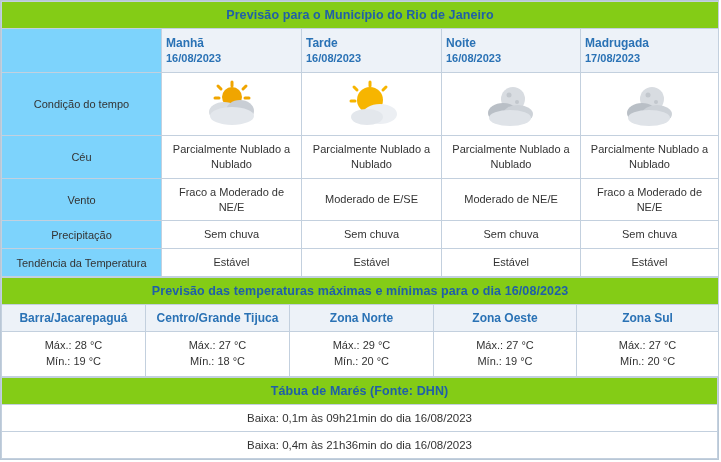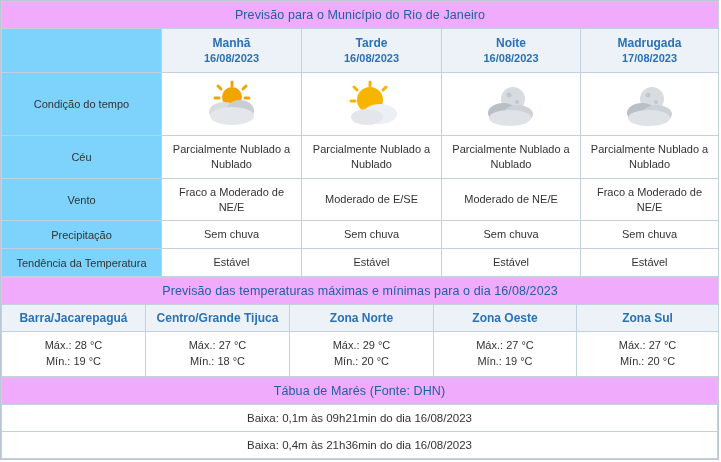--- a/index.html
+++ b/index.html
@@ -1,26 +1,26 @@
 <!DOCTYPE html>
 <html><head>
 <meta charset="utf-8">
 <style>
   html,body{margin:0;padding:0;background:#ffffff;}
   body{width:721px;height:462px;font-family:"Liberation Sans",sans-serif;font-size:11px;color:#333;}
   .wrap{width:719px;margin:0;border:1px solid #b9c7d6;box-sizing:border-box;}
   table{border-collapse:collapse;width:100%;table-layout:fixed;}
   td,th{border:1px solid #c3d0de;padding:0;}
   .title-row td{
-    background:#f0abfc;color:#1f5fa8;font-weight:normal;font-size:12.5px;
+    background:#84cc16;color:#1f5fa8;font-weight:bold;font-size:12.5px;
     text-align:center;padding:6px 4px;letter-spacing:.1px;
   }
   .hdr{
     background:#edf2f8;color:#2a72b5;font-weight:bold;font-size:12px;
-    text-align:center;padding:6px 4px;line-height:1.35;
+    padding:6px 4px;line-height:1.35;
   }
   .hdr .date{display:block;font-weight:bold;font-size:11px;}
   .rowlabel{
     background:#7dd3fc;color:#333;text-align:center;font-size:11px;padding:6px 6px;
   }
   .cell{
     background:#ffffff;text-align:center;font-size:11px;padding:6px 6px;line-height:1.35;color:#333;
   }
   .icon-cell{background:#ffffff;text-align:center;padding:4px 0;height:54px;vertical-align:middle;}
   .region-hdr{

